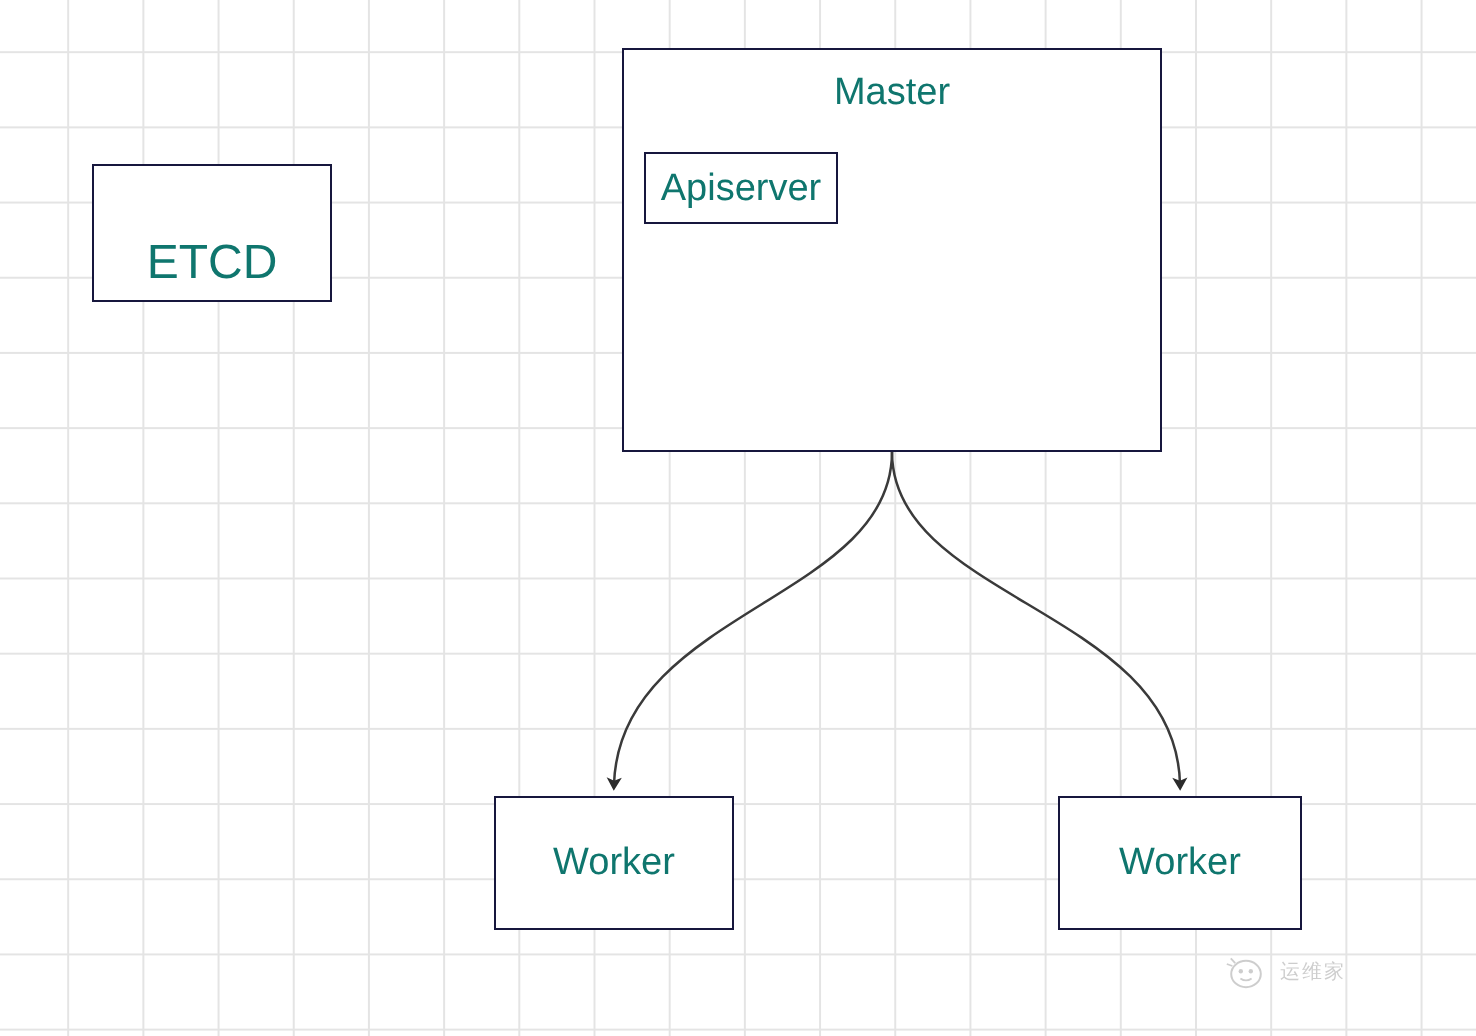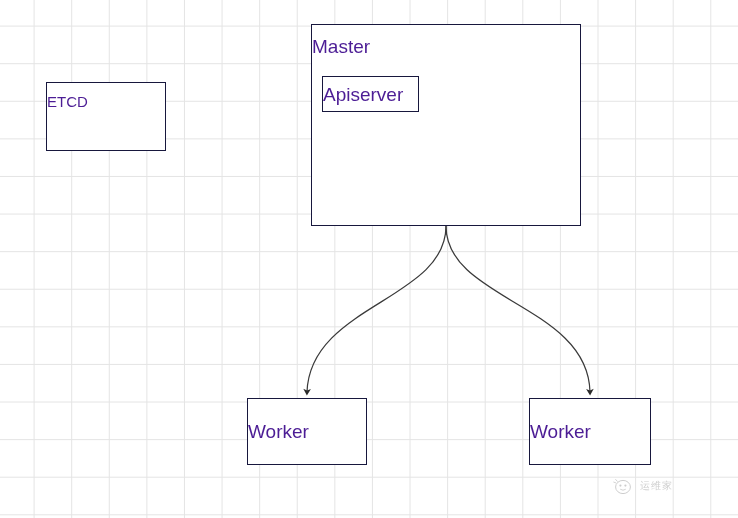--- a/index.html
+++ b/index.html
@@ -24,33 +24,34 @@
     position: absolute;
     box-sizing: border-box;
     border: 1.6px solid #17173d;
     background: #ffffff;
     color: #101010;
   }
   .node-label {
     position: absolute;
     left: 0;
     right: 0;
-    color: #4c1d95;
+    text-align: center;
+    color: #0f766e;
     white-space: nowrap;
   }
   
   #etcd-node {
     left: 46px;
     top: 82px;
     width: 120px;
     height: 69px;
   }
   #etcd-node .node-label {
-    top: 10px;
-    font-size: 15px;
+    top: 35px;
+    font-size: 24px;
   }
   
   #master-node {
     left: 311px;
     top: 24px;
     width: 270px;
     height: 202px;
   }
   #master-node .node-label {
     top: 11px;

